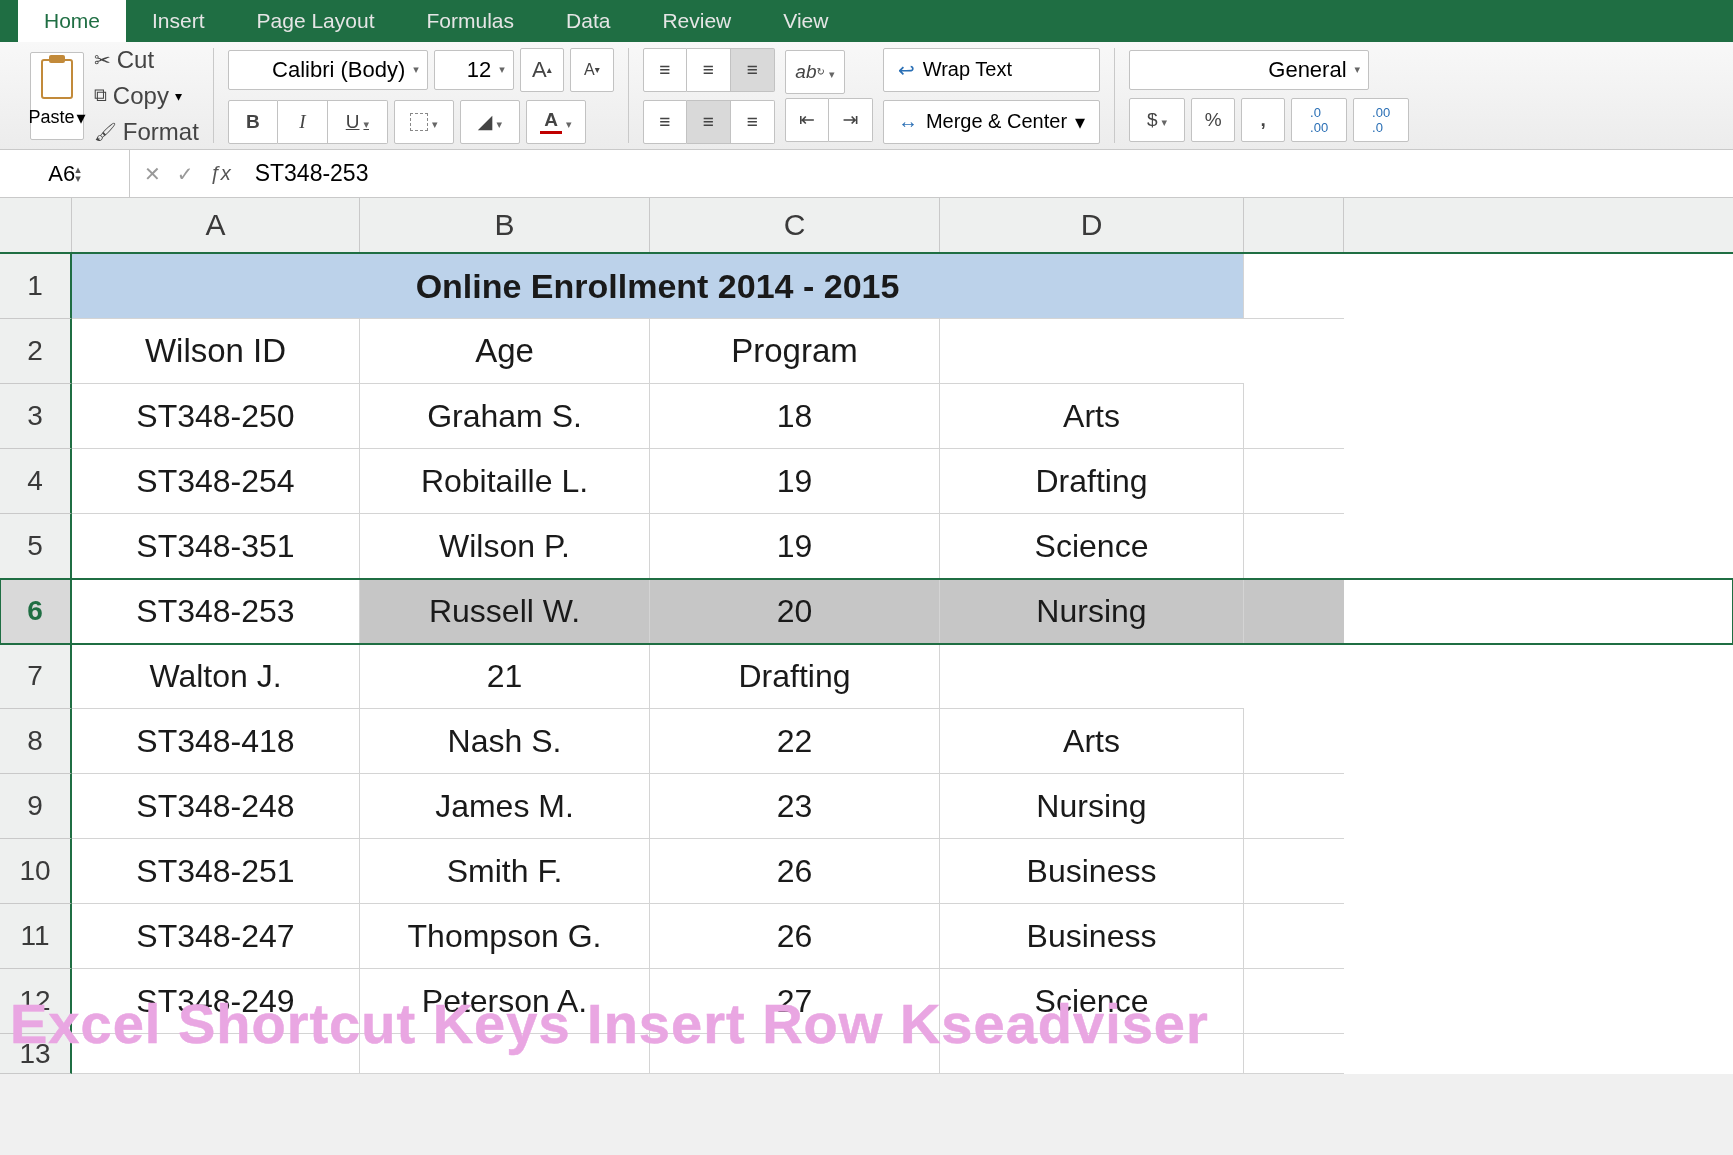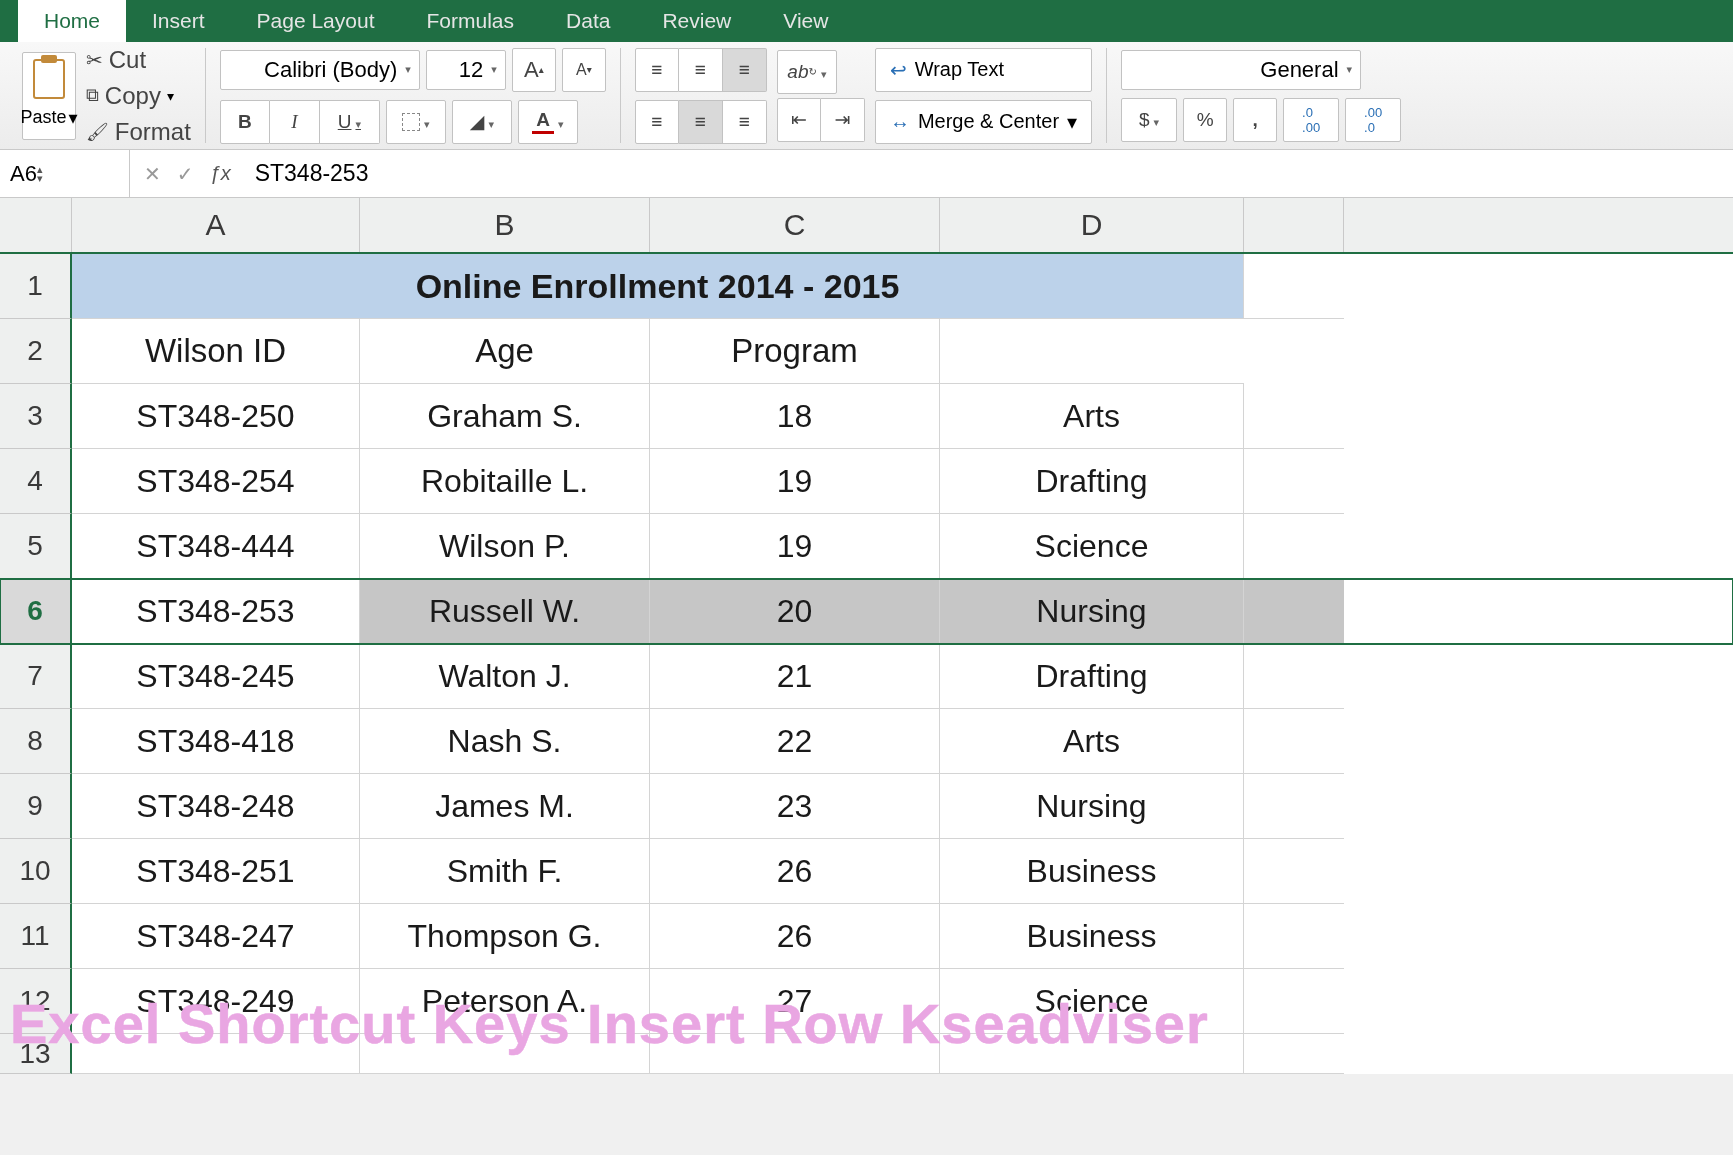--- a/index.html
+++ b/index.html
@@ -59,21 +59,21 @@
   .btn .caret::after{content:"▾"; font-size:11px; color:#666; margin-left:4px;}
   .combo {
     background:#fff; border:1px solid #c2c2c2;
     height:40px; display:flex; align-items:center; justify-content:flex-end;
     padding:0 8px; cursor:pointer; border-radius:2px;
   }
   .combo .caret{font-size:11px;color:#666;margin-left:8px;}
   .paste-big {
     width:54px; height:88px; background:#fff; border:1px solid #c2c2c2;
     display:flex; flex-direction:column; align-items:center; justify-content:flex-start;
-    padding-top:6px; border-radius:2px; cursor:pointer;
+    padding-top:6px; border-radius:2px; cursor:pointer;margin-left:8px;
   }
   .paste-big .board{
     width:32px;height:40px;background:#fff;border:2px solid #c28a3a;border-radius:3px;position:relative;
   }
   .paste-big .board::before{
     content:"";position:absolute;left:6px;top:-6px;width:16px;height:8px;background:#c28a3a;border-radius:2px;
   }
   .textlink{font-size:24px;color:#444;cursor:pointer;}
   .icon-scissors{font-size:20px;color:#444;}
   .icon-copy{font-size:18px;color:#444;}
@@ -85,21 +85,21 @@
   .btnrow .btn + .btn{border-left:none;}
   .btn.active{background:#d9d9d9;}
   .wraprow{display:flex;align-items:center;gap:8px;background:#fff;border:1px solid #c2c2c2;height:44px;padding:0 14px;cursor:pointer;border-radius:2px;font-size:20px;}
   .underline-red{border-bottom:3px solid #c00000; padding:0 4px; font-weight:bold;}
   
   .formula-bar{
     display:flex; align-items:center; background:#fff; border-bottom:1px solid #c9c9c9;
     height:48px;
   }
   .name-box{
-    width:130px; height:100%; display:flex; align-items:center; justify-content:flex-start;
+    width:130px; height:100%; display:flex; align-items:center; justify-content:center;
     border-right:1px solid #c9c9c9; padding:0 10px; font-size:22px;
   }
   .name-box .spins{display:flex;flex-direction:column;line-height:9px;font-size:11px;color:#555;}
   .fx-ctrl{display:flex;align-items:center;gap:16px;padding:0 14px;font-size:20px;color:#666;}
   .fx-ctrl .fx{font-style:italic;color:#555;}
   .fx-input{flex:1;padding:0 10px;font-size:23px;}
   
   .sheet{background:#fff; position:relative;}
   .colhead{
     display:grid;
@@ -359,37 +359,36 @@
       <div class="row">
         <div class="hcell">4</div>
         <div class="cell">ST348-254</div>
         <div class="cell">Robitaille L.</div>
         <div class="cell">19</div>
         <div class="cell">Drafting</div>
         <div class="cell e"></div>
       </div>
       <div class="row">
         <div class="hcell">5</div>
-        <div class="cell">ST348-444</div>
+        <div class="cell">ST348-351</div>
         <div class="cell">Wilson P.</div>
         <div class="cell">19</div>
         <div class="cell">Science</div>
         <div class="cell e"></div>
       </div>
       <div class="row sel">
         <div class="hcell sel">6</div>
         <div class="cell">ST348-253</div>
         <div class="cell">Russell W.</div>
         <div class="cell">20</div>
         <div class="cell">Nursing</div>
         <div class="cell e"></div>
       </div>
       <div class="row">
         <div class="hcell">7</div>
-        <div class="cell">ST348-245</div>
         <div class="cell">Walton J.</div>
         <div class="cell">21</div>
         <div class="cell">Drafting</div>
         <div class="cell e"></div>
       </div>
       <div class="row">
         <div class="hcell">8</div>
         <div class="cell">ST348-418</div>
         <div class="cell">Nash S.</div>
         <div class="cell">22</div>

